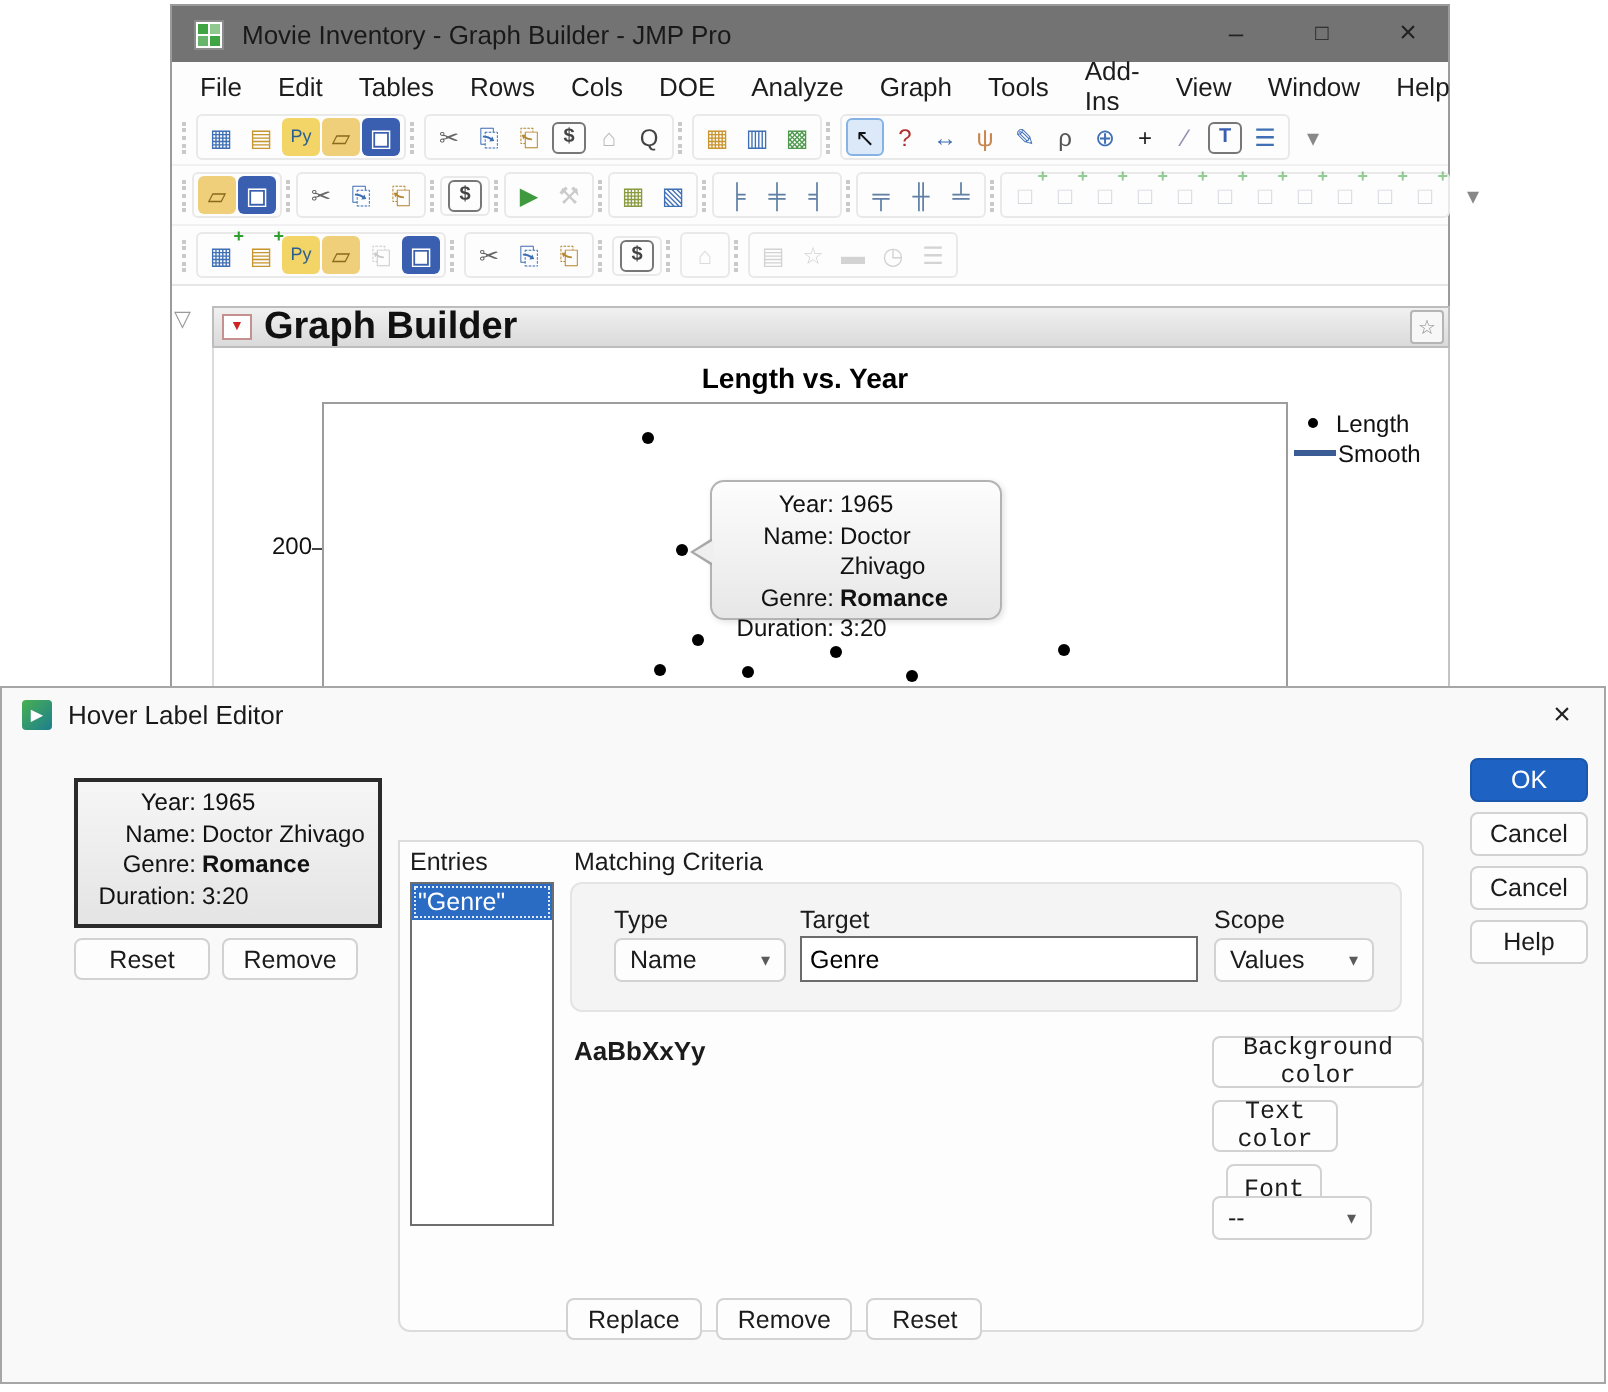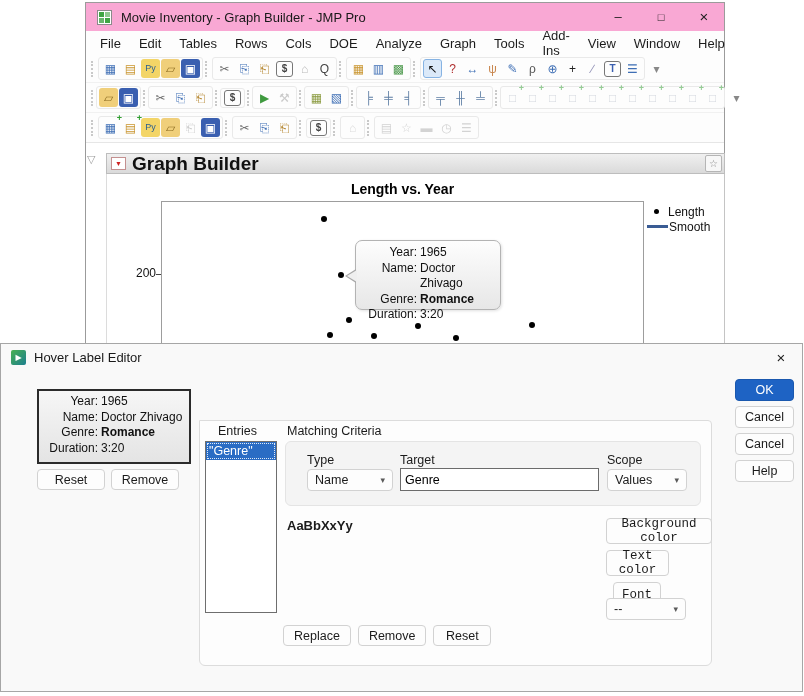--- a/index.html
+++ b/index.html
@@ -2,21 +2,21 @@
 <html style="--accent: #1e63c4;"><head>
 <meta charset="utf-8">
 <style>
   * { margin:0; padding:0; box-sizing:border-box; }
   body { font-family:"Liberation Sans", sans-serif; font-size:13px; color:#1b1b1b; background:#fff; }
   .canvas { position:relative; width:804px; height:696px; background:#ffffff; overflow:hidden; }
 
   
   .main-window { position:absolute; left:85px; top:2px; width:640px; height:690px;
                  background:#fff; border:1px solid #9b9b9b; }
-  .titlebar { position:absolute; left:0; top:0; right:0; height:28px; background:#f9a8d4;
+  .titlebar { position:absolute; left:0; top:0; right:0; height:28px; background:#737373;
               display:flex; align-items:center; }
   .app-icon { width:15px; height:15px; margin-left:11px; border:1px solid #8a8a8a; background:#fff;
               display:grid; grid-template-columns:1fr 1fr; grid-template-rows:1fr 1fr; gap:1px; padding:1px; }
   .app-icon i { background:#3fa543; }
   .app-icon i:nth-child(2){ background:#8fc98f; }
   .app-icon i:nth-child(3){ background:#67b56a; }
   .win-title { margin-left:9px; font-size:13px; color:#191919; }
   .winctl { position:absolute; top:0; width:44px; height:27px; display:flex; align-items:center;
             justify-content:center; font-size:13px; color:#222; }
   .winctl.min { left:510px; } .winctl.max { left:553px; font-size:11px; } .winctl.cls { left:596px; font-size:15px; }
@@ -100,21 +100,21 @@
   .btn.primary { background:var(--accent,#1e63c4); border-color:#1a58ae; color:#fff; }
 
   .tabs { position:absolute; left:198px; top:52px; height:24px; display:flex; align-items:flex-end; gap:2px; }
   .tab { height:22px; padding:0 10px; display:flex; align-items:center; background:#f1f1f1;
          border:1px solid #dadada; border-radius:4px 4px 0 0; font-size:12.5px; color:#3c3c3c; }
   .tab.active { height:24px; background:#fdfdfd; border-color:#dcdcdc; border-bottom:1px solid #fdfdfd;
                 margin-bottom:-1px; z-index:2; color:#111; }
 
   .tab-panel { position:absolute; left:198px; top:76px; width:513px; height:246px; background:#fdfdfd;
                border:1px solid #dcdcdc; border-radius:0 4px 6px 6px; }
-  .entries-label { position:absolute; left:18px; top:3px; font-size:12.5px; }
+  .entries-label { position:absolute; left:5px; top:3px; font-size:12.5px; }
   .entries-list { position:absolute; left:5px; top:20px; width:72px; height:172px; background:#fff;
                   border:1px solid #6e6e6e; overflow:hidden; }
   .entry { height:18px; line-height:18px; padding-left:3px; font-size:12.5px; }
   .entry.selected { background:#2a6cc4; color:#fff; outline:1px dotted rgba(255,255,255,.85); outline-offset:-2px; }
 
   .mc-label { position:absolute; left:87px; top:3px; font-size:12.5px; }
   .mc-panel { position:absolute; left:85px; top:20px; width:416px; height:65px; background:#f4f4f4;
               border:1px solid #e4e4e4; border-radius:6px;padding-left:25px; }
   .mc-panel .fld-label { position:absolute; top:11px; font-size:12.5px; color:#1b1b1b; }
   .dd { position:absolute; background:#fdfdfd; border:1px solid #d2d2d2; border-radius:4px; height:22px;
@@ -124,21 +124,21 @@
   .dd-scope { left:321px; top:27px; width:80px; }
   .mc-input { position:absolute; left:114px; top:26px; width:199px; height:23px; border:1px solid #6b6b6b;
               background:#fff; font-family:"Liberation Sans", sans-serif; font-size:12.5px; padding:0 4px; }
   .lbl-type { left:21px; } .lbl-target { left:114px; } .lbl-scope { left:321px; }
 
   .sample-text { position:absolute; left:87px; top:97px; font-weight:bold; font-size:13px; }
   .style-btns { position:absolute; left:406px; top:97px; display:flex; flex-direction:column; gap:6px; }
   .style-btns .btn { padding:12px;font-family:Liberation Mono, monospace; }
   .dd-size { left:406px; top:177px; width:80px; position:absolute; }
   .bottom-btns { position:absolute; left:83px; top:204px; display:flex; gap:7px; }
-  .bottom-btns .btn { min-width:58px; }
+  .bottom-btns .btn { min-width:58px;margin-top:24px; }
 
   .action-btns { position:absolute; left:734px; top:35px; display:flex; flex-direction:column; gap:5px; }
 </style>
 </head>
 <body>
 
 <div class="canvas">
 
   <div class="main-window">
     <div class="titlebar">

